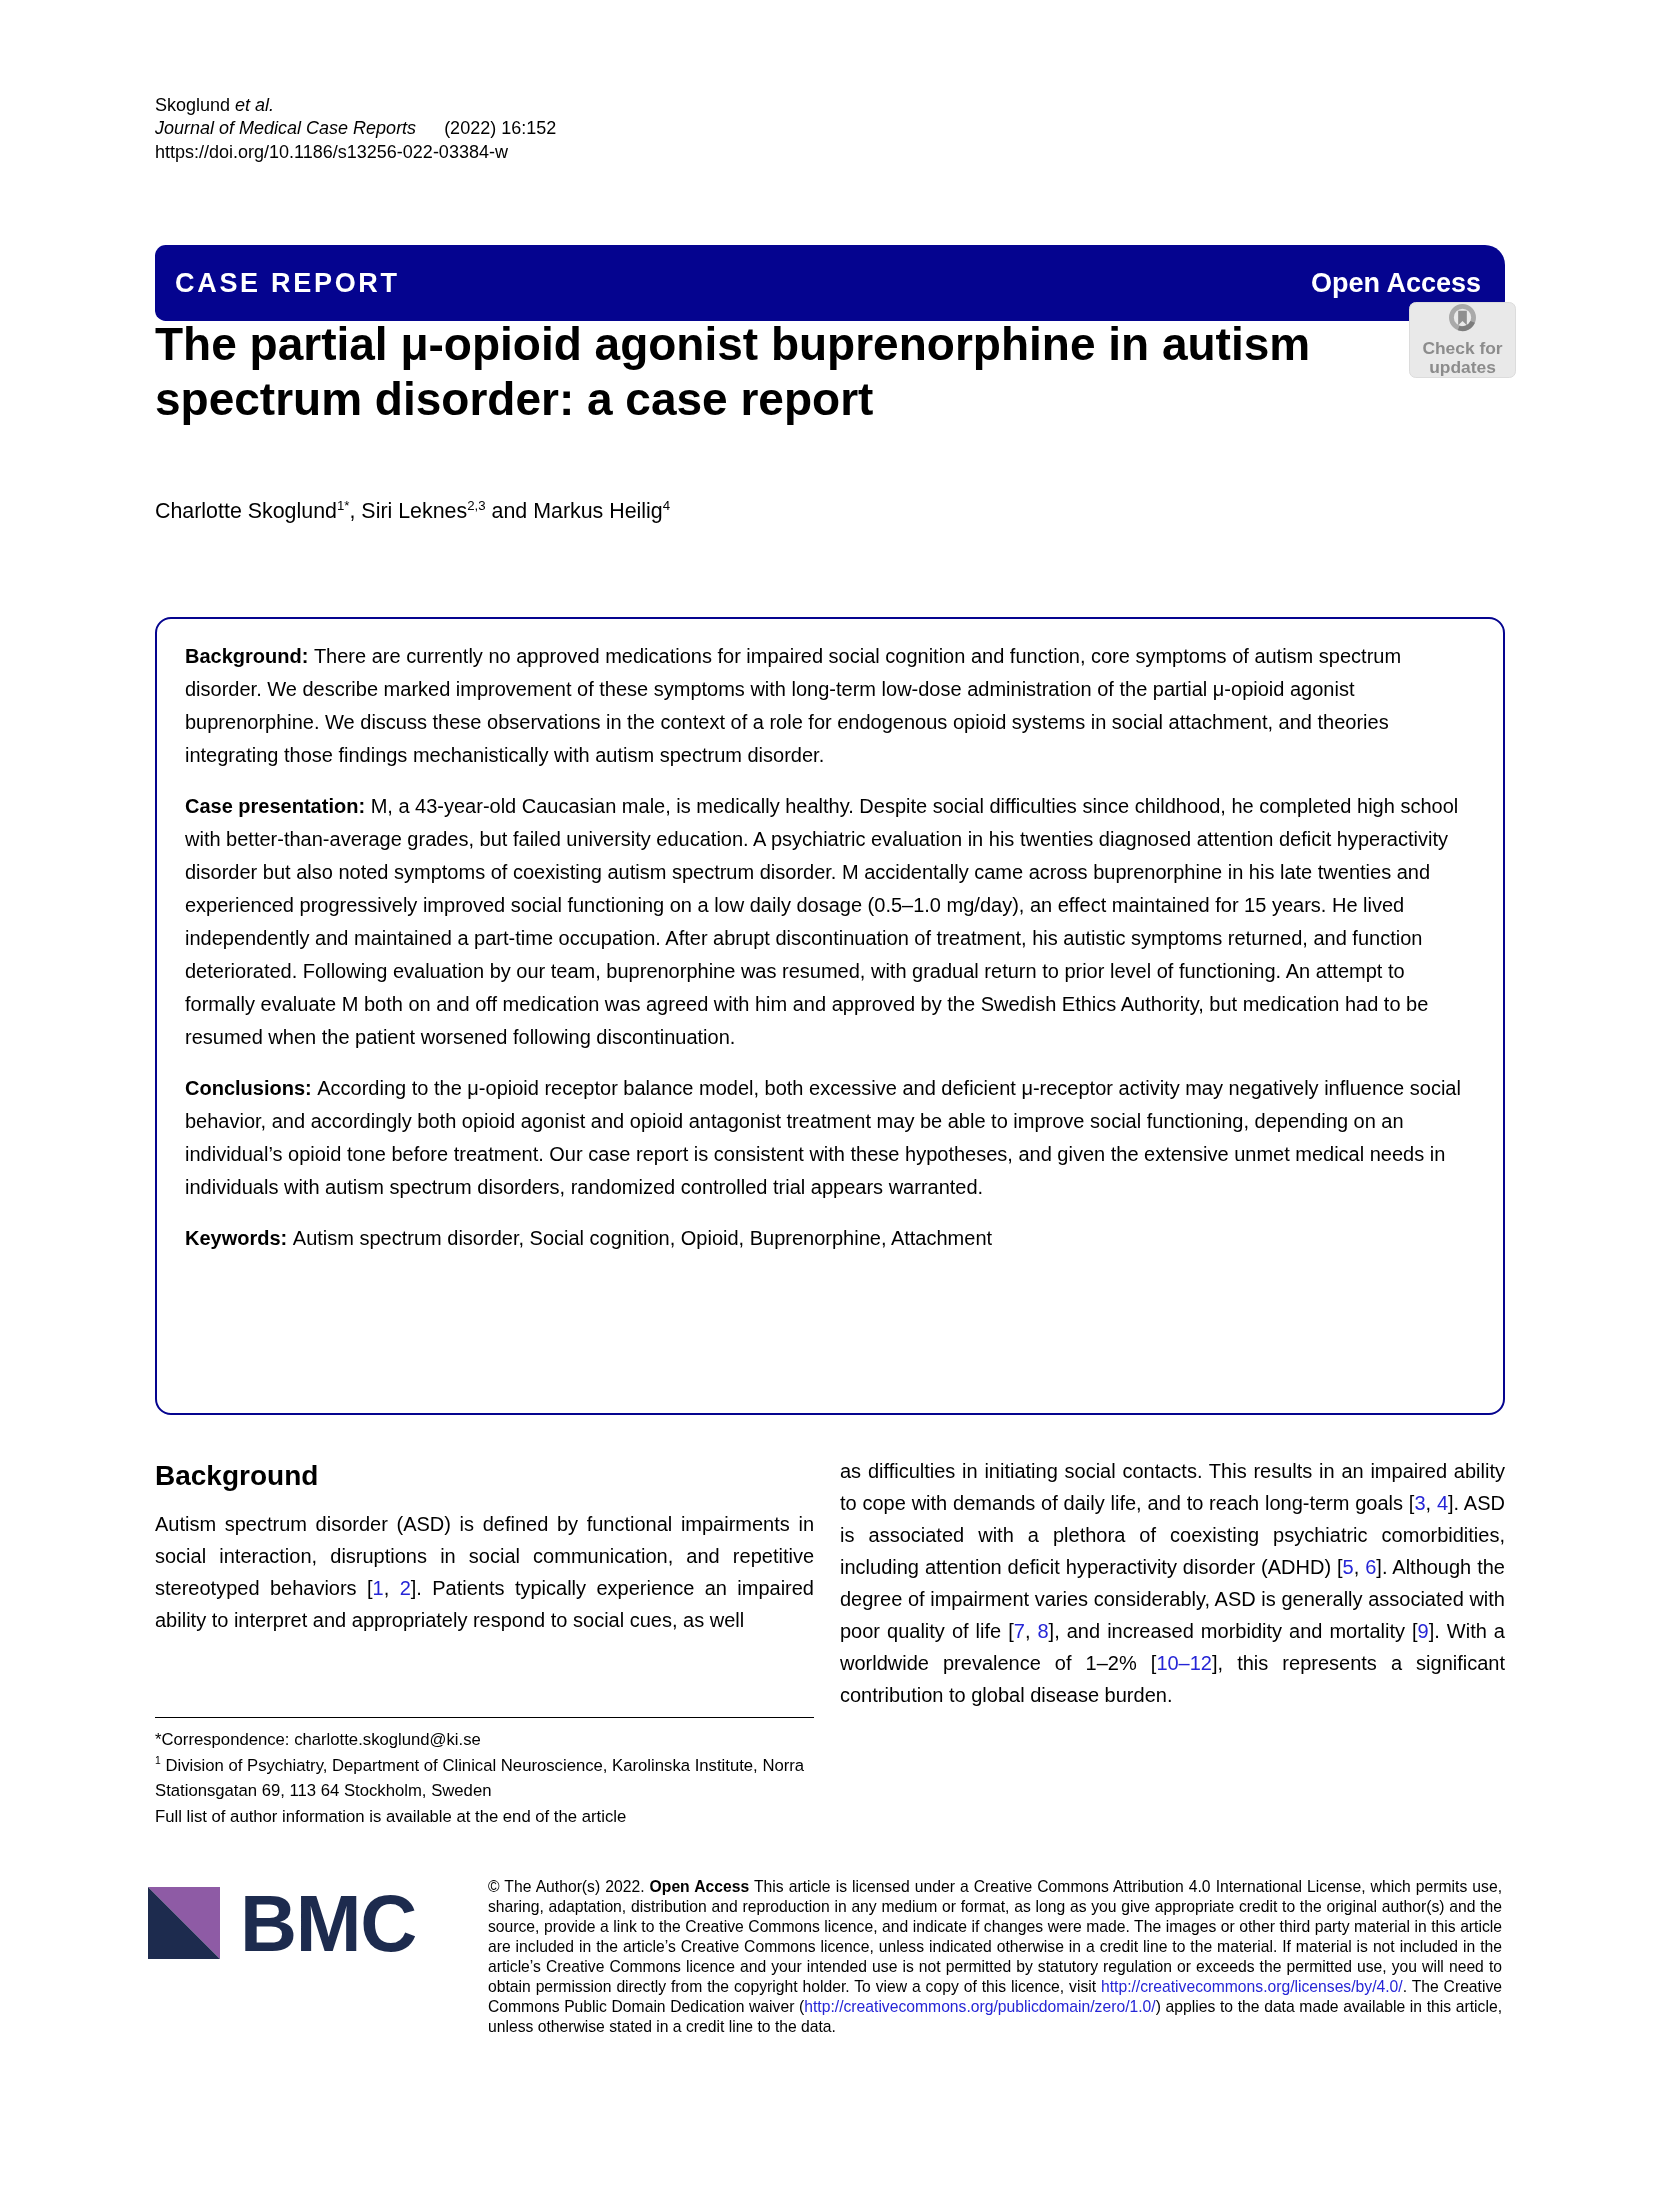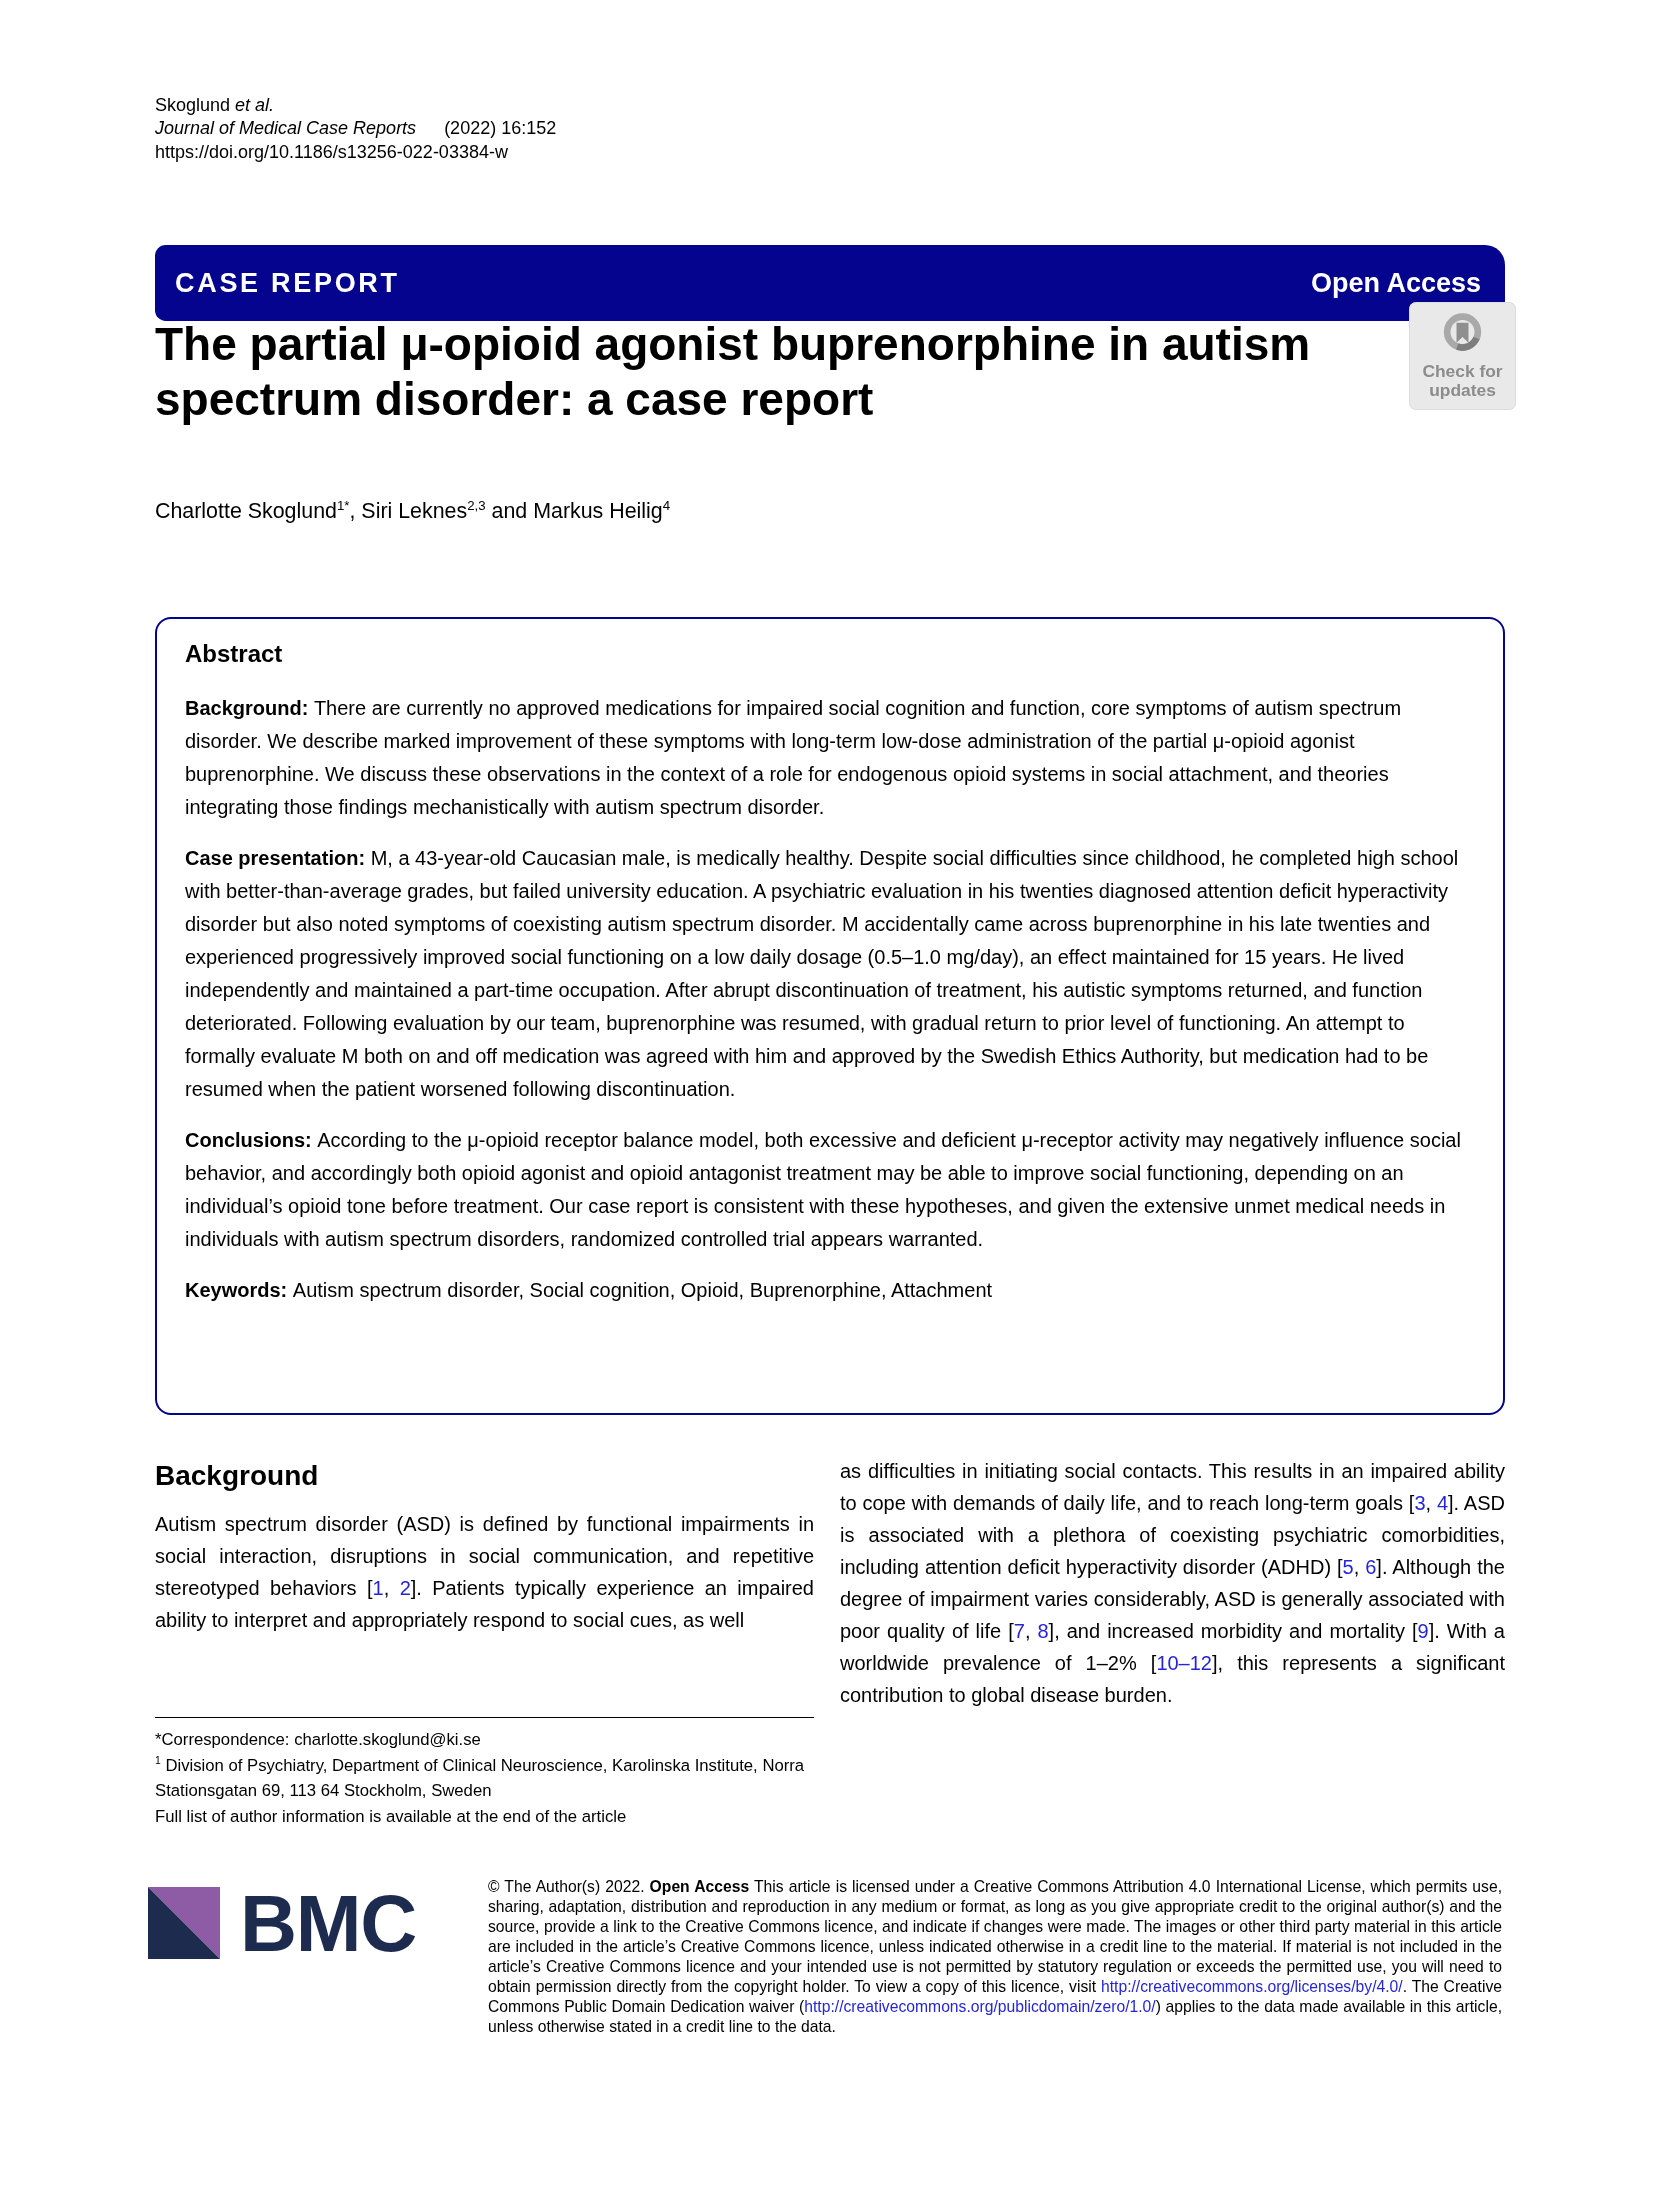--- a/index.html
+++ b/index.html
@@ -27,21 +27,21 @@
 
   
   .banner{position:absolute;left:155px;top:245px;width:1350px;height:76px;
     background:var(--navy);border-radius:10.7px 20px 20px 10.7px;
     display:flex;justify-content:space-between;align-items:center;
     padding:0 24px 0 20px;color:#fff;font-weight:700;}
   .banner .type{font-size:27px;letter-spacing:2.7px;}
   .banner .access{font-size:27px;}
 
   
-  .update-badge{position:absolute;left:1409px;top:302px;width:107px;height:108px;
+  .update-badge{position:absolute;left:1409px;top:302px;width:107px;height:76px;
     background:var(--gray-badge);border-radius:6.7px;border:0.7px solid #dcdcdc;
     display:flex;flex-direction:column;align-items:center;justify-content:center;gap:0;}
   .update-badge .badge-text{font-size:17.4px;line-height:19px;color:var(--gray-badge-text);
     font-weight:700;text-align:center;margin-top:1.3px;}
 
   
   .title{position:absolute;left:155px;top:317px;width:1258px;margin:0;
     font-size:46px;line-height:55px;font-weight:700;color:#000;}
   .authors{position:absolute;left:155px;top:498px;font-size:21.4px;line-height:27px;}
 
@@ -103,21 +103,20 @@
     </div>
   </div>
 
   <h1 class="title">The partial μ-opioid agonist buprenorphine in autism spectrum disorder: a case report</h1>
 
   <div class="authors">
     <span>Charlotte Skoglund</span><sup>1*</sup><span>, </span><span>Siri Leknes</span><sup>2,3</sup><span> and </span><span>Markus Heilig</span><sup>4</sup>
   </div>
 
   <section class="abstract">
-    <h2>Abstract</h2>
     <p><span class="sec-label">Background:</span>&nbsp;<span>There are currently no approved medications for impaired social cognition and function, core symptoms of autism spectrum disorder. We describe marked improvement of these symptoms with long-term low-dose administration of the partial μ-opioid agonist buprenorphine. We discuss these observations in the context of a role for endogenous opioid systems in social attachment, and theories integrating those findings mechanistically with autism spectrum disorder.</span></p>
     <p><span class="sec-label">Case presentation:</span>&nbsp;<span>M, a 43-year-old Caucasian male, is medically healthy. Despite social difficulties since childhood, he completed high school with better-than-average grades, but failed university education. A psychiatric evaluation in his twenties diagnosed attention deficit hyperactivity disorder but also noted symptoms of coexisting autism spectrum disorder. M accidentally came across buprenorphine in his late twenties and experienced progressively improved social functioning on a low daily dosage (0.5–1.0 mg/day), an effect maintained for 15 years. He lived independently and maintained a part-time occupation. After abrupt discontinuation of treatment, his autistic symptoms returned, and function deteriorated. Following evaluation by our team, buprenorphine was resumed, with gradual return to prior level of functioning. An attempt to formally evaluate M both on and off medication was agreed with him and approved by the Swedish Ethics Authority, but medication had to be resumed when the patient worsened following discontinuation.</span></p>
     <p><span class="sec-label">Conclusions:</span>&nbsp;<span>According to the μ-opioid receptor balance model, both excessive and deficient μ-receptor activity may negatively influence social behavior, and accordingly both opioid agonist and opioid antagonist treatment may be able to improve social functioning, depending on an individual’s opioid tone before treatment. Our case report is consistent with these hypotheses, and given the extensive unmet medical needs in individuals with autism spectrum disorders, randomized controlled trial appears warranted.</span></p>
     <p><span class="sec-label">Keywords:</span>&nbsp;<span>Autism spectrum disorder, Social cognition, Opioid, Buprenorphine, Attachment</span></p>
   </section>
 
   <section class="body-left">
     <h3>Background</h3>
     <p class="serif"><span>Autism spectrum disorder (ASD) is defined by functional impairments in social interaction, disruptions in social communication, and repetitive stereotyped behaviors [</span><span class="seg-link">1</span><span>, </span><span class="seg-link">2</span><span>]. Patients typically experience an impaired ability to interpret and appropriately respond to social cues, as well</span></p>
   </section>

